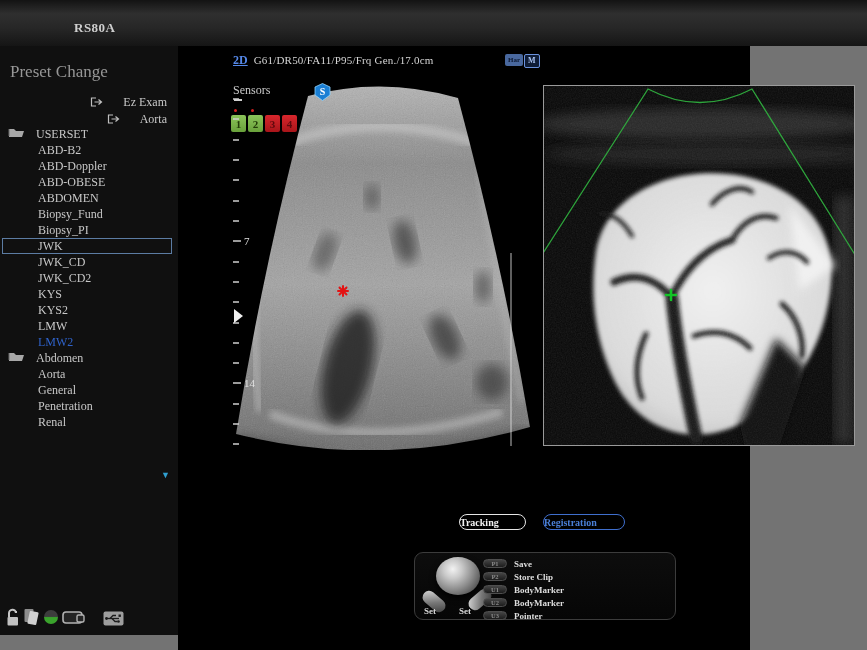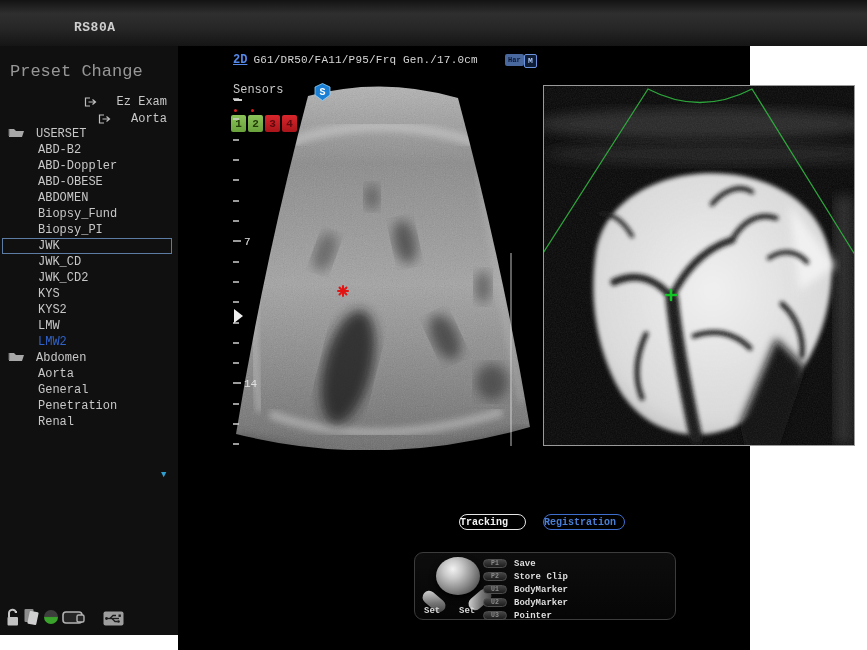--- a/index.html
+++ b/index.html
@@ -1,17 +1,17 @@
 <!DOCTYPE html>
 <html><head>
 <meta charset="utf-8">
 <style>
   html,body{margin:0;padding:0;background:#000;}
-  .screen{position:relative;width:867px;height:650px;background:#ffffff;overflow:hidden;
-          font-family:Liberation Mono, monospace;}
+  .screen{position:relative;width:867px;height:650px;background:#737373;overflow:hidden;
+          font-family:Liberation Serif, serif;}
   
   .topbar{position:absolute;left:0;top:0;width:867px;height:46px;
           background:linear-gradient(180deg,#131313 0%,#2f2f2f 30%,#272727 60%,#151515 100%);}
   .topbar .title{position:absolute;left:74px;top:20px;font-size:13px;font-weight:bold;
           color:#cfcfcf;letter-spacing:.5px;}
   
   .sidebar{position:absolute;left:0;top:46px;width:178px;height:589px;background:#101010;text-align:center;}
   .preset-title{position:absolute;left:10px;top:16px;font-size:17px;color:#979797;}
   .side-action{position:absolute;right:11px;height:14px;display:flex;align-items:center;gap:20px;
           color:#c9c9c9;font-size:12px;cursor:pointer;}

